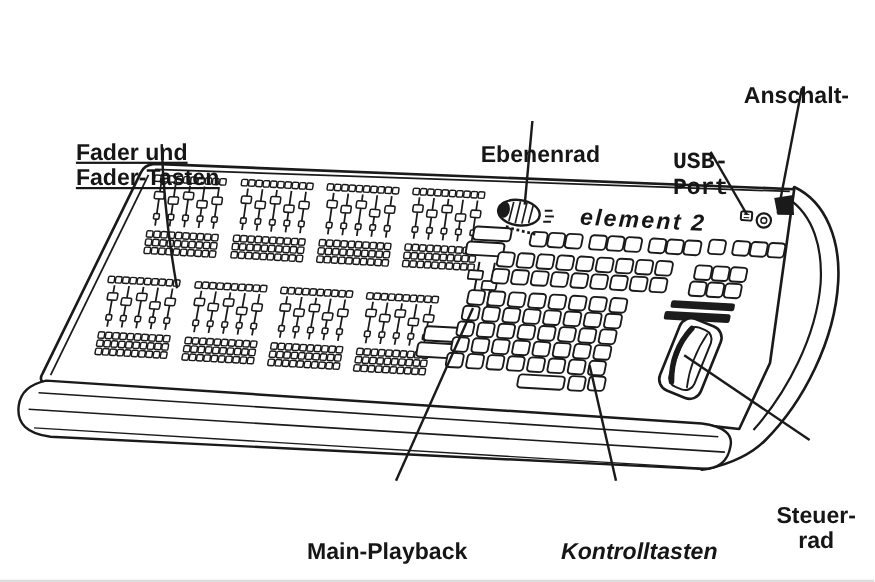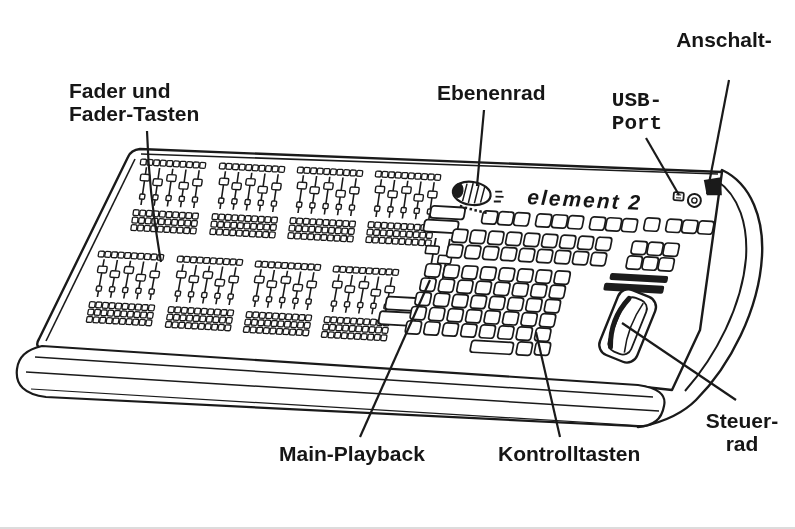--- a/index.html
+++ b/index.html
@@ -2,21 +2,21 @@
 <html><head>
 <meta charset="utf-8">
 <style>
   html,body{margin:0;padding:0;background:#fff;}
   .stage{
     position:relative;width:795px;height:529px;background:#ffffff;overflow:hidden;
     font-family:"Liberation Sans", sans-serif;
   }
   .lbl{
     position:absolute;color:#161616;font-weight:bold;font-size:21px;line-height:23px;
-    white-space:nowrap;letter-spacing:0px;
+    white-space:nowrap;letter-spacing:0px;margin-top:48px;
   }
   .lbl.center{text-align:center;}
   .art{position:absolute;left:0;top:0;}
   .bottom-hairline{position:absolute;left:0;bottom:0;width:795px;height:2px;background:#dcdcdc;}
 </style>
 </head>
 <body>
 
 <div class="stage">
 
@@ -228,21 +228,21 @@
       <path d="M147,131 Q149,195 161,262"></path>
       <path d="M484,110 L477,186"></path>
       <path d="M646,138 L679,195"></path>
       <path d="M729,80 L707,194"></path>
       <path d="M360,437 L430,280"></path>
       <path d="M560,437 L536,332"></path>
       <path d="M736,400 L622,323"></path>
     </g>
   </svg>
 
-  <div class="lbl" style="left:69px;top:79px;">
+  <div class="lbl" style="left:69px;top:79px;text-decoration:underline;">
     <div>Fader und</div>
     <div>Fader-Tasten</div>
   </div>
 
   <div class="lbl" style="left:437px;top:81px;">
     <div>Ebenenrad</div>
   </div>
 
   <div class="lbl center" style="left:604px;top:89px;width:66px;font-family:Liberation Mono, monospace;">
     <div>USB-</div>
@@ -250,21 +250,21 @@
   </div>
 
   <div class="lbl center" style="left:676px;top:28px;width:96px;">
     <div>Anschalt-</div>
   </div>
 
   <div class="lbl" style="left:279px;top:442px;text-align:right;">
     <div>Main-Playback</div>
   </div>
 
-  <div class="lbl" style="left:498px;top:442px;">
+  <div class="lbl" style="left:510px;top:442px;font-style:italic;">
     <div>Kontrolltasten</div>
   </div>
 
   <div class="lbl center" style="left:699px;top:409px;width:86px;">
     <div>Steuer-</div>
     <div>rad</div>
   </div>
 
   <div class="bottom-hairline"></div>
 </div>

